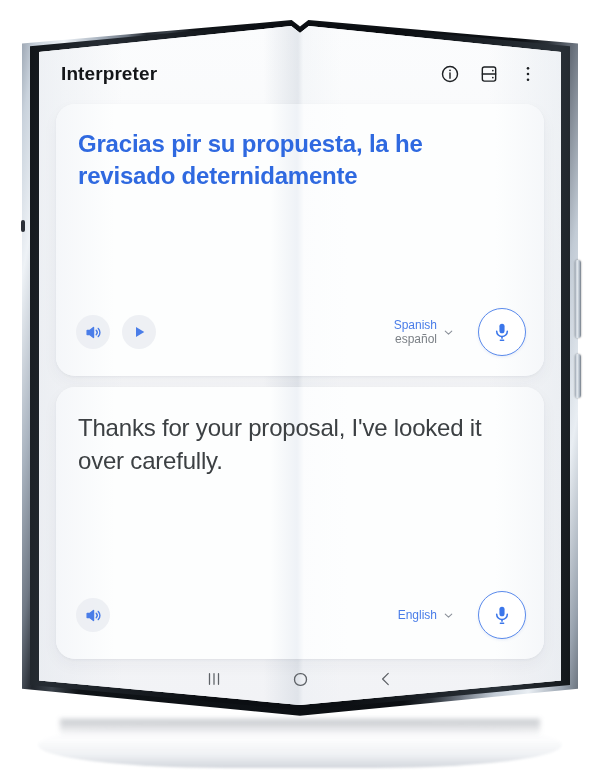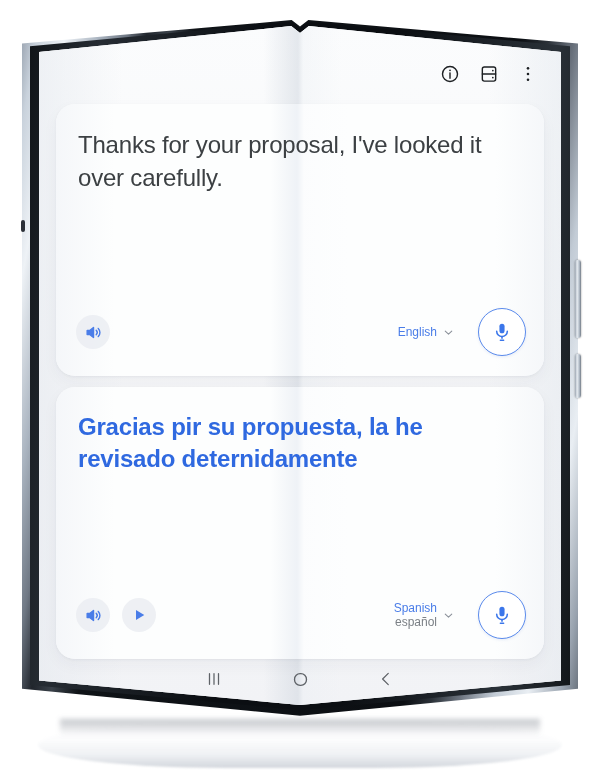--- a/index.html
+++ b/index.html
@@ -338,20 +338,21 @@
     <div class="side-btn" id="btn-volume"></div>
     <div class="side-btn" id="btn-power"></div>
     <div class="left-slot"></div>
 
     <div id="screen">
       <div id="screen-bg"></div>
 
       <div id="app">
 
         <div id="app-header">
+          <div id="page-title">Interpreter</div>
 
           <div id="header-actions">
 
             <div class="hdr-icon">
               <svg width="20" height="20" viewBox="0 0 24 24" fill="none" stroke="currentColor" stroke-width="1.7">
                 <circle cx="12" cy="12" r="9"></circle>
                 <circle cx="12" cy="7.6" r="1.05" fill="currentColor" stroke="none"></circle>
                 <path d="M12 10.6v6.4" stroke-linecap="round"></path>
               </svg>
             </div>
@@ -370,56 +371,20 @@
                 <circle cx="12" cy="5.2" r="1.55"></circle>
                 <circle cx="12" cy="12" r="1.55"></circle>
                 <circle cx="12" cy="18.8" r="1.55"></circle>
               </svg>
             </div>
 
           </div>
         </div>
 
         <div id="cards">
-
-          <div class="card" id="card-target">
-            <div class="card-text">
-              <div id="target-text">Thanks for your proposal, I've looked it over carefully.</div>
-            </div>
-
-            <div class="card-controls">
-
-              <div class="round-btn">
-                <svg width="19" height="19" viewBox="0 0 24 24" fill="none" stroke="currentColor" stroke-width="1.8" stroke-linecap="round" stroke-linejoin="round">
-                  <path d="M4 9.5h3.2L12 5.6v12.8L7.2 14.5H4z" fill="currentColor"></path>
-                  <path d="M15.4 9.2a4 4 0 0 1 0 5.6"></path>
-                  <path d="M18 6.8a7.5 7.5 0 0 1 0 10.4"></path>
-                </svg>
-              </div>
-
-              <div class="lang-select">
-                <span class="lang-single">English</span>
-                <span class="chev">
-                  <svg width="13" height="13" viewBox="0 0 24 24" fill="none" stroke="currentColor" stroke-width="2" stroke-linecap="round" stroke-linejoin="round">
-                    <path d="M6 9.5l6 5.5 6-5.5"></path>
-                  </svg>
-                </span>
-              </div>
-
-              <div class="mic-btn">
-                <svg width="22" height="22" viewBox="0 0 24 24" fill="currentColor">
-                  <rect x="9.2" y="3" width="5.6" height="10.4" rx="2.8"></rect>
-                  <path d="M6.2 11.2a5.8 5.8 0 0 0 11.6 0" fill="none" stroke="currentColor" stroke-width="1.7" stroke-linecap="round"></path>
-                  <rect x="11.2" y="17" width="1.6" height="2.6" rx="0.8"></rect>
-                  <rect x="9.4" y="20.2" width="5.2" height="1.6" rx="0.8"></rect>
-                </svg>
-              </div>
-
-            </div>
-          </div>
 
           <div class="card" id="card-source">
             <div class="card-text">
               <div id="source-text">Gracias pir su propuesta, la he revisado deternidamente</div>
             </div>
 
             <div class="card-controls">
 
               <div class="round-btn">
                 <svg width="19" height="19" viewBox="0 0 24 24" fill="none" stroke="currentColor" stroke-width="1.8" stroke-linecap="round" stroke-linejoin="round">
@@ -452,20 +417,56 @@
                   <rect x="9.2" y="3" width="5.6" height="10.4" rx="2.8"></rect>
                   <path d="M6.2 11.2a5.8 5.8 0 0 0 11.6 0" fill="none" stroke="currentColor" stroke-width="1.7" stroke-linecap="round"></path>
                   <rect x="11.2" y="17" width="1.6" height="2.6" rx="0.8"></rect>
                   <rect x="9.4" y="20.2" width="5.2" height="1.6" rx="0.8"></rect>
                 </svg>
               </div>
 
             </div>
           </div>
 
+          <div class="card" id="card-target">
+            <div class="card-text">
+              <div id="target-text">Thanks for your proposal, I've looked it over carefully.</div>
+            </div>
+
+            <div class="card-controls">
+
+              <div class="round-btn">
+                <svg width="19" height="19" viewBox="0 0 24 24" fill="none" stroke="currentColor" stroke-width="1.8" stroke-linecap="round" stroke-linejoin="round">
+                  <path d="M4 9.5h3.2L12 5.6v12.8L7.2 14.5H4z" fill="currentColor"></path>
+                  <path d="M15.4 9.2a4 4 0 0 1 0 5.6"></path>
+                  <path d="M18 6.8a7.5 7.5 0 0 1 0 10.4"></path>
+                </svg>
+              </div>
+
+              <div class="lang-select">
+                <span class="lang-single">English</span>
+                <span class="chev">
+                  <svg width="13" height="13" viewBox="0 0 24 24" fill="none" stroke="currentColor" stroke-width="2" stroke-linecap="round" stroke-linejoin="round">
+                    <path d="M6 9.5l6 5.5 6-5.5"></path>
+                  </svg>
+                </span>
+              </div>
+
+              <div class="mic-btn">
+                <svg width="22" height="22" viewBox="0 0 24 24" fill="currentColor">
+                  <rect x="9.2" y="3" width="5.6" height="10.4" rx="2.8"></rect>
+                  <path d="M6.2 11.2a5.8 5.8 0 0 0 11.6 0" fill="none" stroke="currentColor" stroke-width="1.7" stroke-linecap="round"></path>
+                  <rect x="11.2" y="17" width="1.6" height="2.6" rx="0.8"></rect>
+                  <rect x="9.4" y="20.2" width="5.2" height="1.6" rx="0.8"></rect>
+                </svg>
+              </div>
+
+            </div>
+          </div>
+
         </div>
 
         <div id="nav-bar">
 
           <div class="nav-btn">
             <svg width="18" height="18" viewBox="0 0 24 24" fill="none" stroke="currentColor" stroke-width="1.7" stroke-linecap="round">
               <path d="M6 5v14M12 5v14M18 5v14"></path>
             </svg>
           </div>
 

